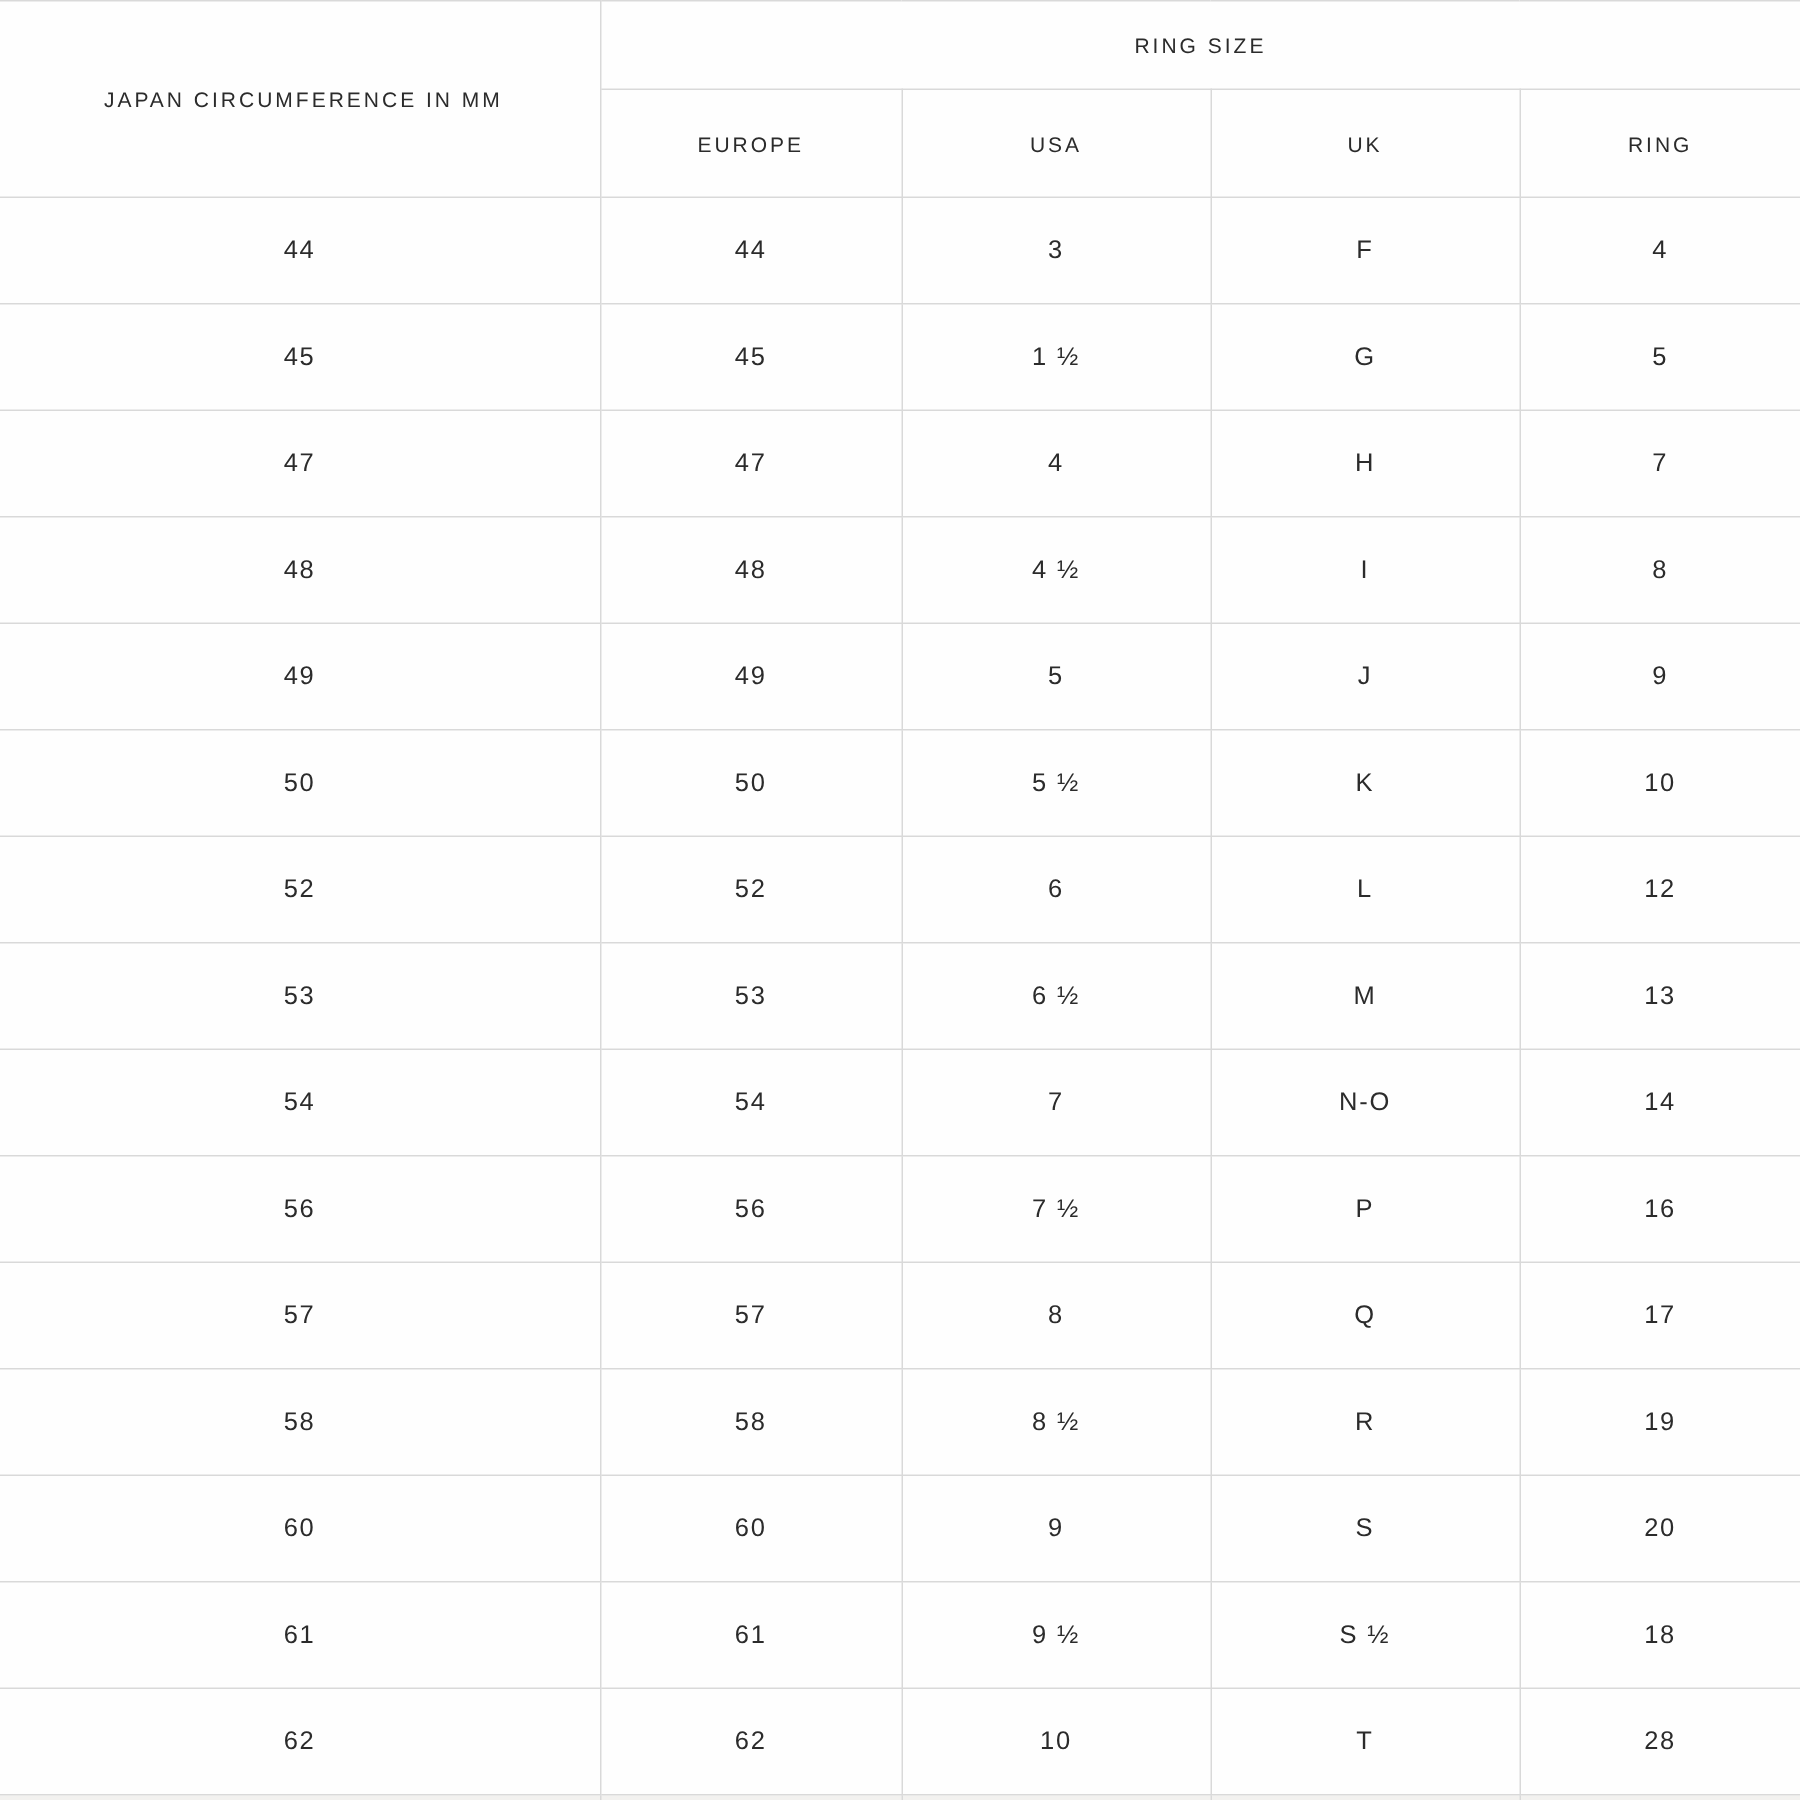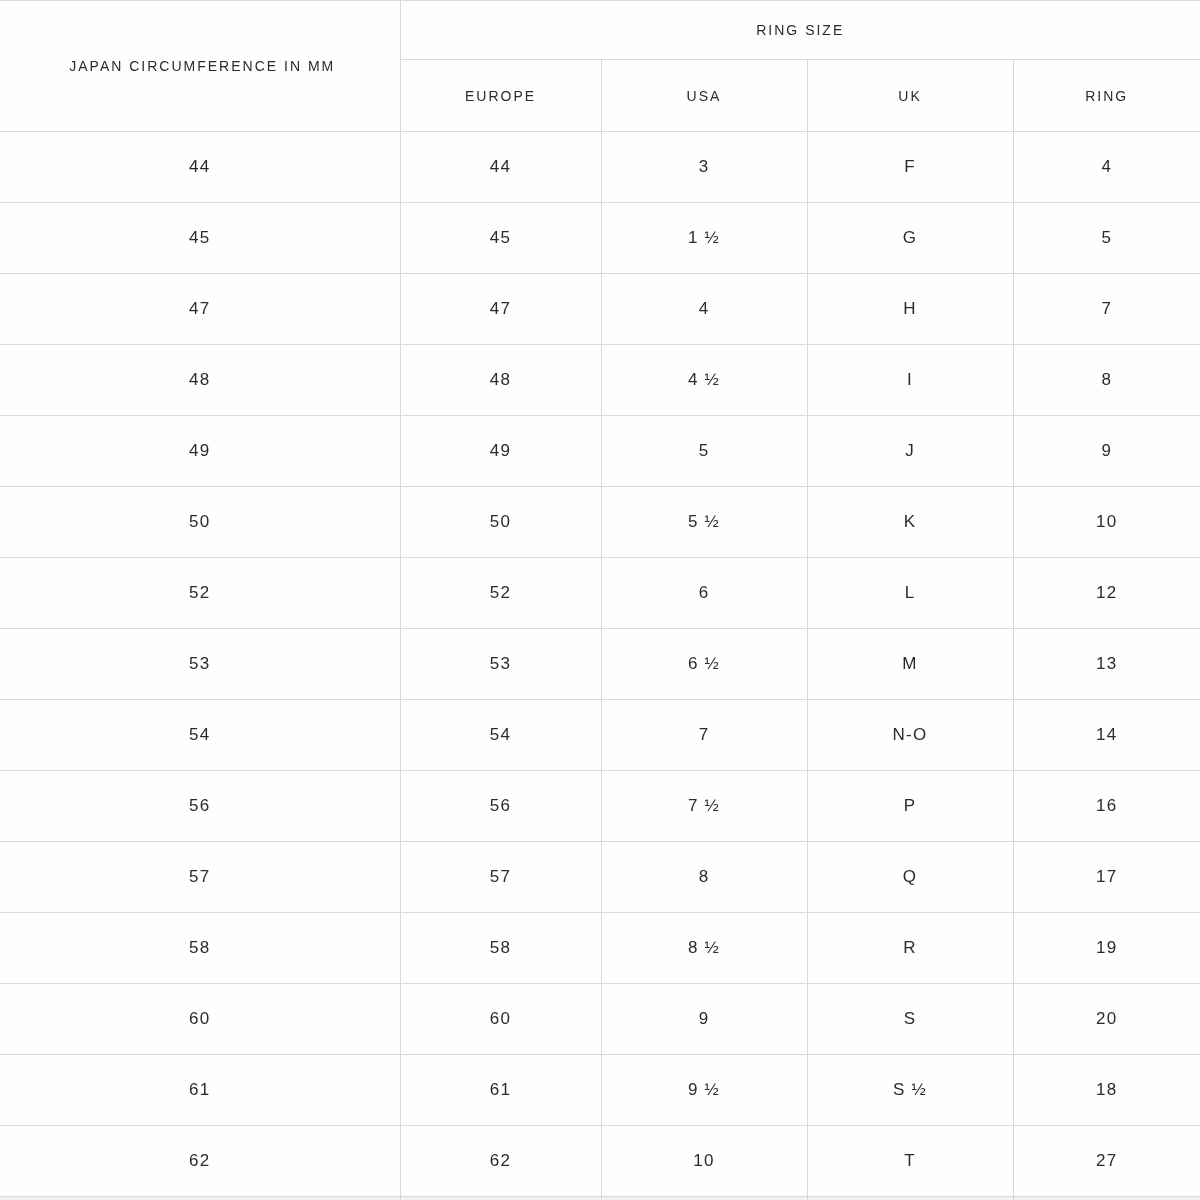--- a/index.html
+++ b/index.html
@@ -205,21 +205,21 @@
         <td>61</td>
         <td>9 ½</td>
         <td>S ½</td>
         <td>18</td>
       </tr>
       <tr>
         <td>62</td>
         <td>62</td>
         <td>10</td>
         <td>T</td>
-        <td>27</td>
+        <td>28</td>
       </tr>
       <tr class="row-last">
         <td>63</td>
         <td>63</td>
         <td>10 ½</td>
         <td>U</td>
         <td>23</td>
       </tr>
     </tbody>
   </table>

